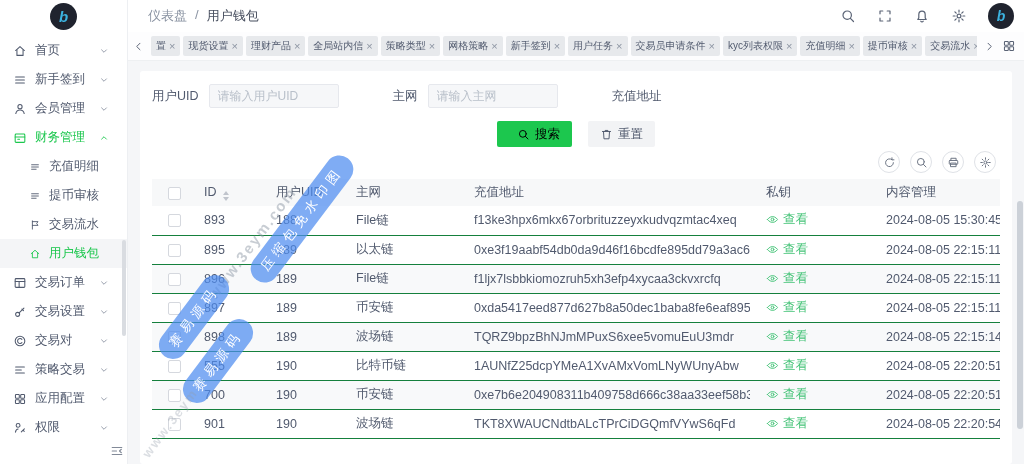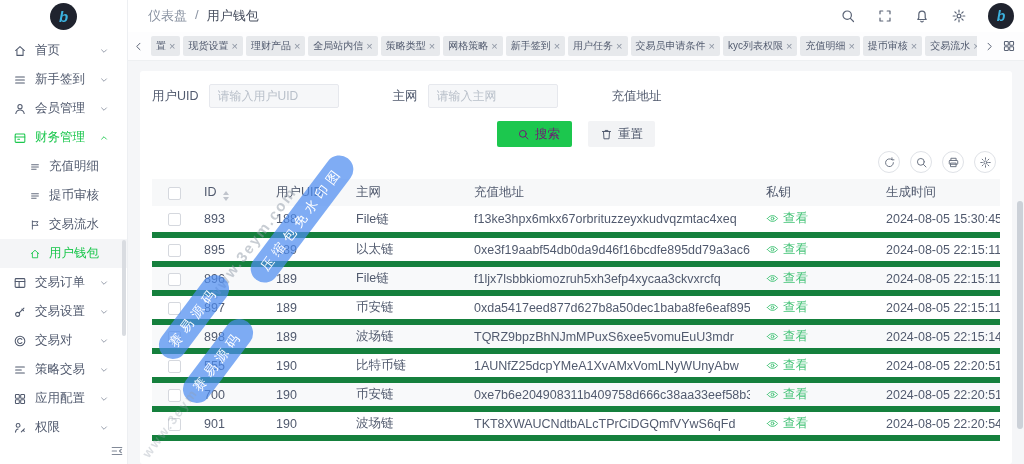--- a/index.html
+++ b/index.html
@@ -42,28 +42,28 @@
   
   .content { flex:1; position:relative; background:#f5f6f8; padding:10px 12px 0; overflow:hidden; }
   .card { background:#fff; border-radius:3px; height:100%; padding:12px 12px 0; overflow:hidden; }
   .filter-row { height:26px; display:flex; align-items:center; }
   .filter-group { display:flex; align-items:center; margin-right:54px; }
   .filter-group label { font-size:12.5px; margin-right:10px; white-space:nowrap; }
   .filter-group input { width:130px; height:24px; background:#f6f7f9; border:1px solid #e6e8ed; border-radius:2px; padding:0 8px; font-size:12px; color:#515a6e; outline:none; }
   ::placeholder { color:#b9c0ca; }
   .btn-row { display:flex; justify-content:center; gap:16px; margin:12px 0 4px; }
   .btn { height:26px; display:inline-flex; align-items:center; gap:5px; padding:0 12px; border:none; border-radius:2px; font-size:12.5px; cursor:pointer; font-family:inherit; }
-  .btn-search { background:#1cc74e; color:#701a75;padding-left:20px; }
+  .btn-search { background:#1cc74e; color:#000000;padding-left:20px; }
   .btn-reset { background:#f2f3f5; color:#515a6e; }
   .toolbar { height:22px; display:flex; justify-content:flex-end; gap:10px; margin:2px 4px 6px 0; }
   .tool-btn { width:22px; height:22px; flex:none; border:1px solid #dfe2e7; border-radius:50%; background:#fff; display:flex; align-items:center; justify-content:center; color:#6a7282; cursor:pointer; }
 
   table { width:100%; border-collapse:collapse; table-layout:fixed; font-size:12.5px; color:#515a6e; }
   thead th { background:#f7f8f9; height:27px; font-weight:normal; text-align:left; padding-left:16px; white-space:nowrap; }
-  tbody tr { border-bottom:6px solid #15803d; }
+  tbody tr { border-bottom:1px solid #15803d; }
   tbody tr.alt { background:#f8f9fa; }
   tbody td { height:29px; padding-left:16px; white-space:nowrap; overflow:hidden; }
   .cb { width:13px; height:13px; appearance:none; -webkit-appearance:none; border:1px solid #d5d8de; border-radius:2px; background:#fff; cursor:pointer; vertical-align:middle; }
   .sort { display:inline-flex; flex-direction:column; gap:2px; margin-left:6px; vertical-align:1px; }
   .sort i { width:0; height:0; border-left:3.5px solid transparent; border-right:3.5px solid transparent; }
   .sort .up { border-bottom:4px solid #c0c4cc; }
   .sort .dn { border-top:4px solid #c0c4cc; }
   .view-link { display:inline-flex; align-items:center; gap:4px; color:#47c479; cursor:pointer; }
 
   
@@ -512,21 +512,21 @@
               <tr id="thead-row">
                 <th><input class="cb" type="checkbox" style=""></th>
                 <th><span>ID</span><span class="sort">
                     <i class="up"></i>
                     <i class="dn"></i>
                   </span></th>
                 <th><span>用户UID</span></th>
                 <th><span>主网</span></th>
                 <th><span>充值地址</span></th>
                 <th><span>私钥</span></th>
-                <th><span>生成时间</span></th>
+                <th><span>内容管理</span></th>
               </tr>
             </thead>
           <tbody id="tbody">
               <tr>
                 <td><input class="cb" type="checkbox" style=""></td>
                 <td>893</td>
                 <td>188</td>
                 <td>File链</td>
                 <td>f13ke3hpx6mkx67orbrituzzeyxkudvqzmtac4xeq</td>
                 <td><span class="view-link">

